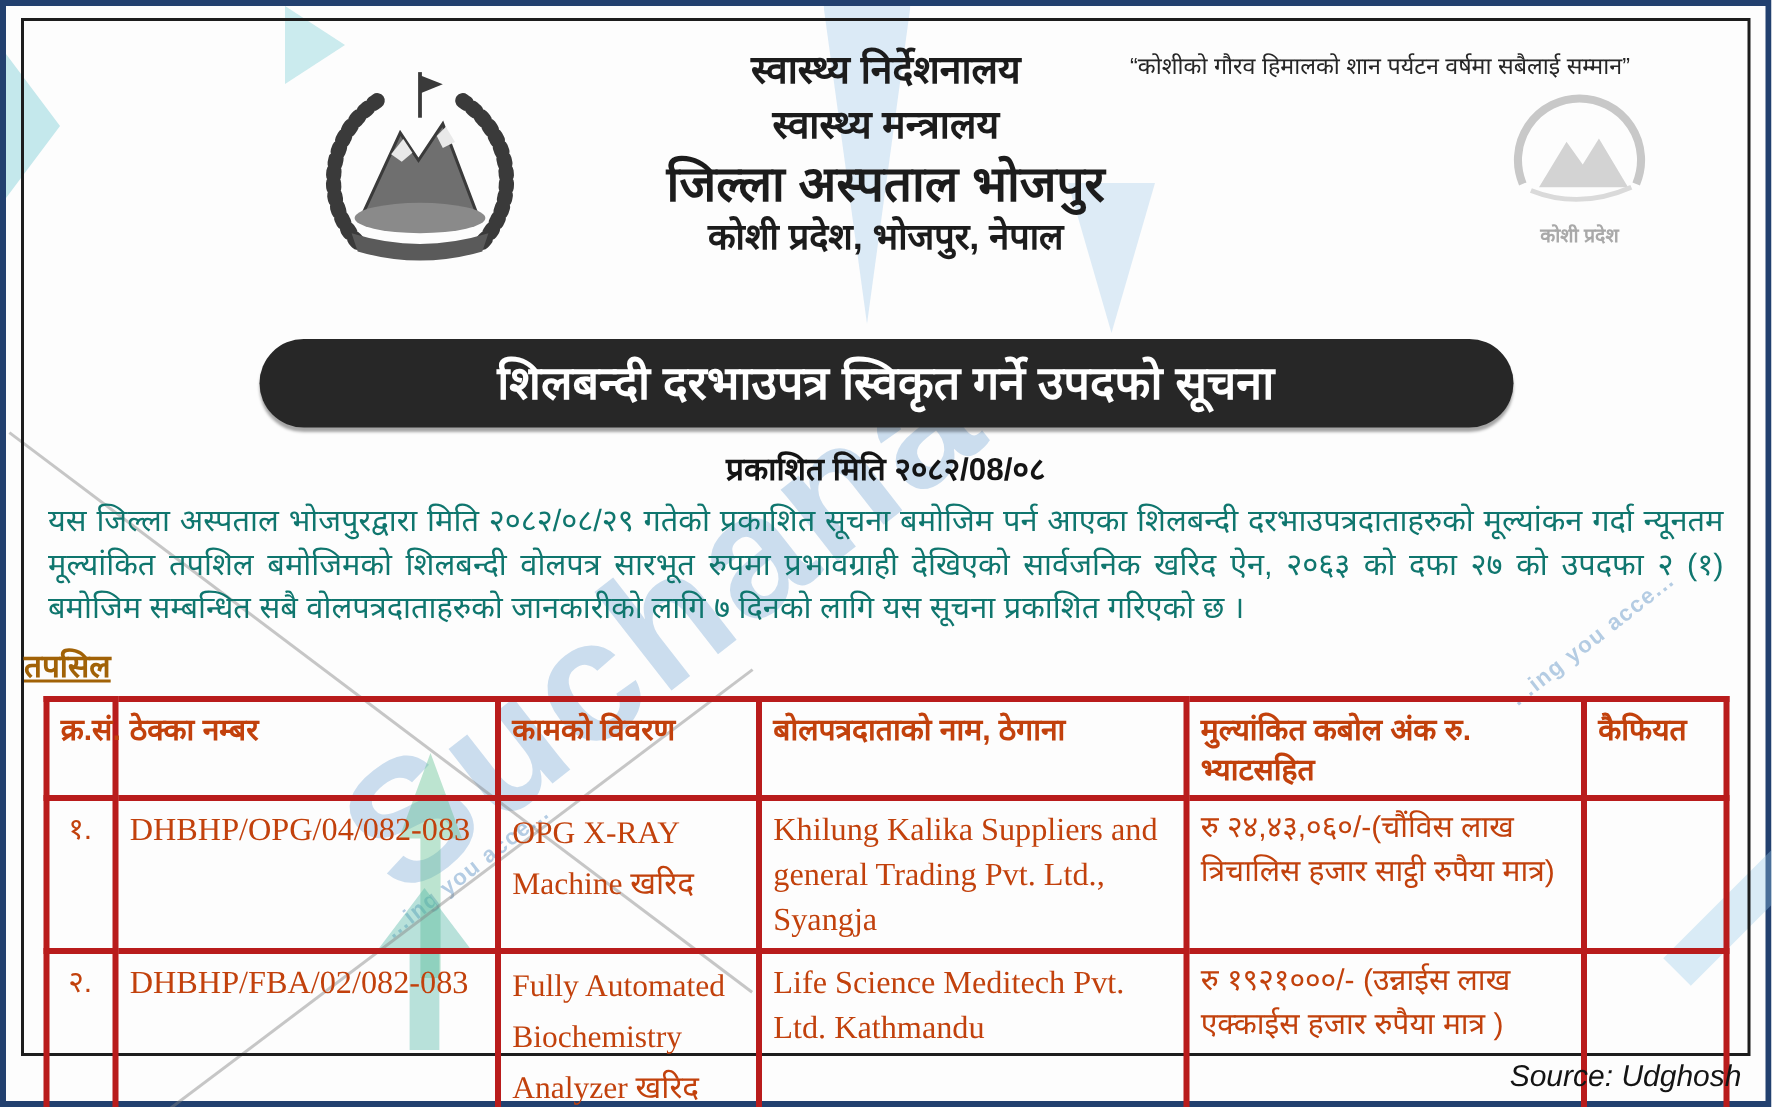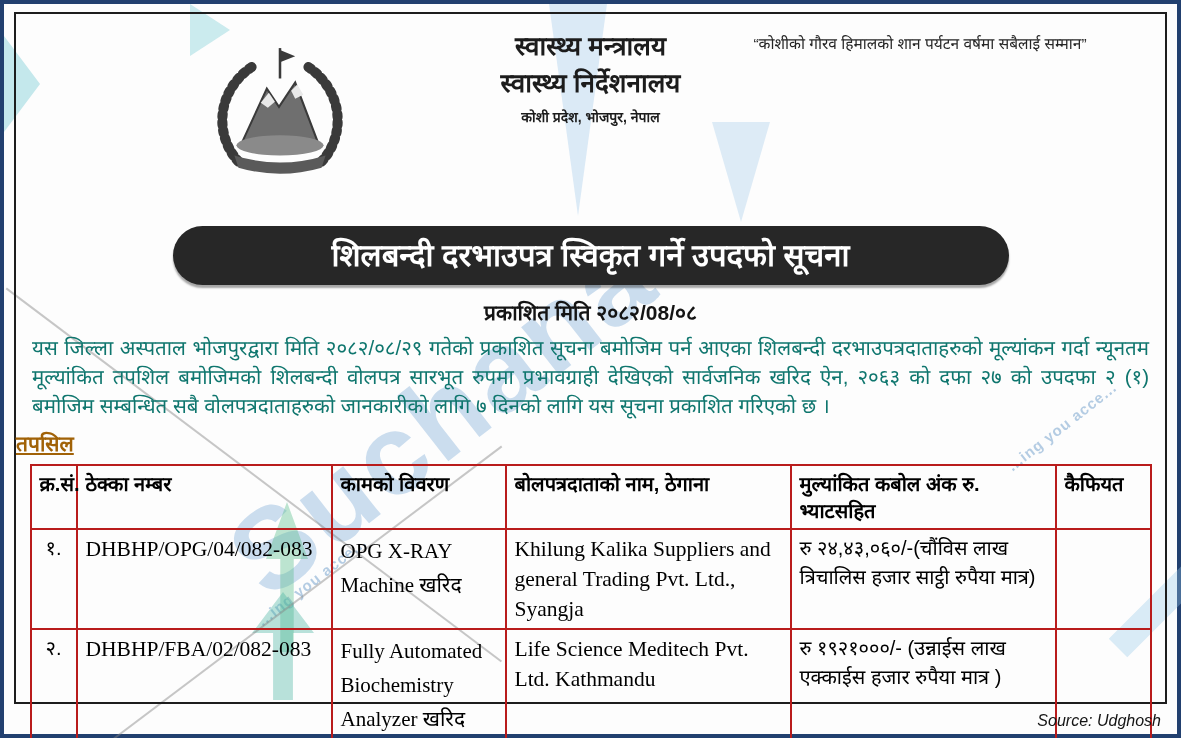--- a/index.html
+++ b/index.html
@@ -23,42 +23,42 @@
   
   .hdr{position:relative;height:202px;}
   .emblem{position:absolute;left:188px;top:28px;width:152px;height:152px;}
   .koshi-logo{position:absolute;right:58px;top:46px;width:108px;text-align:center;opacity:0.75;}
   .koshi-label{font-size:13px;font-weight:bold;color:#8d8d8d;margin-top:-26px;}
   .quote{position:absolute;right:6px;top:18px;width:478px;text-align:center;font-size:15.5px;font-weight:normal;color:#262626;}
   .hdr-stack{text-align:center;padding-top:14px;color:#1c1c1c;}
   .hl{font-weight:bold;}
   .hl0,.hl1,.hl2{font-size:26px;line-height:37px;}
   .hl3{font-size:33px;line-height:42px;}
-  .hl4{font-size:14px;line-height:30px;}
+  .hl4{font-size:24px;line-height:30px;}
 
   
   .banner{margin:10px auto 0;width:836px;background:#272727;color:#fff;border-radius:30px;text-align:center;font-size:31px;font-weight:bold;padding:7px 0 10px;box-shadow:0 3px 2px rgba(0,0,0,0.35);}
   .pubdate{text-align:center;font-weight:bold;font-size:21px;margin-top:13px;color:#141414;}
   .bodytext{margin:7px 16px 0;font-size:20.5px;line-height:29px;text-align:justify;color:#0f766e;}
   .tapasil{text-align:left;font-weight:bold;font-size:21px;text-decoration:underline;margin-top:9px;color:#a16207;}
 
   
   table.notice{border-collapse:collapse;margin:7px auto 0;width:1120px;table-layout:fixed;}
-  table.notice th,table.notice td{border:2px solid #b91c1c;padding:4px 8px;vertical-align:top;color:#000000;}
+  table.notice th,table.notice td{border:4px solid #b91c1c;padding:4px 8px;vertical-align:top;color:#c2410c;}
   table.notice th{font-size:20px;font-weight:bold;text-align:left;height:52px;}
   th.c-center{text-align:center;}
   td.sn{text-align:center;font-size:20px;}
   td.latin{font-family:"Liberation Serif",serif;font-size:21.5px;line-height:30px;}
   td.mixed{font-family:Liberation Serif, serif;font-size:21px;line-height:34px;}
   td.amount{font-size:20px;line-height:29px;}
   tr.r1{height:86px;}
   tr.r2{height:92px;}
   .prewrap{white-space:pre-line;}
 
-  .source{position:absolute;right:16px;bottom:4px;font-size:16px;font-style:italic;color:#141414;z-index:3;}
+  .source{position:absolute;right:16px;bottom:4px;font-size:20px;font-style:italic;color:#141414;z-index:3;}
 </style>
 </head>
 <body>
 
 <div class="page">
 
   <div class="wm wm-brand">Suchana</div>
   <div class="wm wm-tagline wm-tag1">...ing you acce...</div>
   <div class="wm wm-tagline wm-tag2">...ing you acce...</div>
   <div class="wm-shape arrow-up" style="left:262px;top:498px;width:42px;height:150px;background:rgba(90,190,140,0.40);"></div>
@@ -85,24 +85,33 @@
           <path d="M75 8 l15 6 -15 6 z" fill="#3a3a3a"></path>
           <path d="M38 98 L62 46 L74 64 L90 40 L112 98 Z" fill="#6f6f6f" stroke="#3a3a3a" stroke-width="2"></path>
           <path d="M56 60 l8 -10 6 9 -7 6 z" fill="#e9e9e9"></path>
           <path d="M86 48 l6 -6 6 10 -8 4 z" fill="#e9e9e9"></path>
           <ellipse cx="75" cy="102" rx="43" ry="10" fill="#8a8a8a"></ellipse>
           <path d="M30 112 Q75 126 120 112 L116 124 Q75 136 34 124 Z" fill="#5a5a5a"></path>
         </svg>
 
         <div class="quote">“कोशीको गौरव हिमालको शान पर्यटन वर्षमा सबैलाई सम्मान”</div>
 
+        <div class="koshi-logo">
+          <svg viewBox="0 0 100 100" width="108" height="108" aria-hidden="true">
+            <path d="M15 58 A 38 38 0 1 1 85 58" stroke="#b7b7b7" stroke-width="5" fill="none"></path>
+            <path d="M25 60 L42 32 L52 46 L62 30 L80 60 Z" fill="#c6c6c6"></path>
+            <path d="M20 62 Q50 74 82 60" stroke="#cfcfcf" stroke-width="3" fill="none"></path>
+          </svg>
+          <div class="koshi-label">कोशी प्रदेश</div>
+        </div>
 
         <div class="hdr-stack">
+          <div class="hl hl2">स्वास्थ्य निर्देशनालय</div>
           <div class="hl hl1">स्वास्थ्य मन्त्रालय</div>
-          <div class="hl hl2">स्वास्थ्य निर्देशनालय</div>
+          <div class="hl hl3">जिल्ला अस्पताल भोजपुर</div>
           <div class="hl hl4">कोशी प्रदेश, भोजपुर, नेपाल</div>
         </div>
       </div>
 
       <div class="banner">शिलबन्दी दरभाउपत्र स्विकृत गर्ने उपदफो सूचना</div>
 
       <div class="pubdate">प्रकाशित मिति २०८२/08/०८</div>
 
       <div class="bodytext">यस जिल्ला अस्पताल भोजपुरद्वारा मिति २०८२/०८/२९ गतेको प्रकाशित सूचना बमोजिम पर्न आएका शिलबन्दी दरभाउपत्रदाताहरुको मूल्यांकन गर्दा न्यूनतम मूल्यांकित तपशिल बमोजिमको शिलबन्दी वोलपत्र सारभूत रुपमा प्रभावग्राही देखिएको सार्वजनिक खरिद ऐन, २०६३ को दफा २७ को उपदफा २ (१) बमोजिम सम्बन्धित सबै वोलपत्रदाताहरुको जानकारीको लागि ७ दिनको लागि यस सूचना प्रकाशित गरिएको छ ।</div>
 

